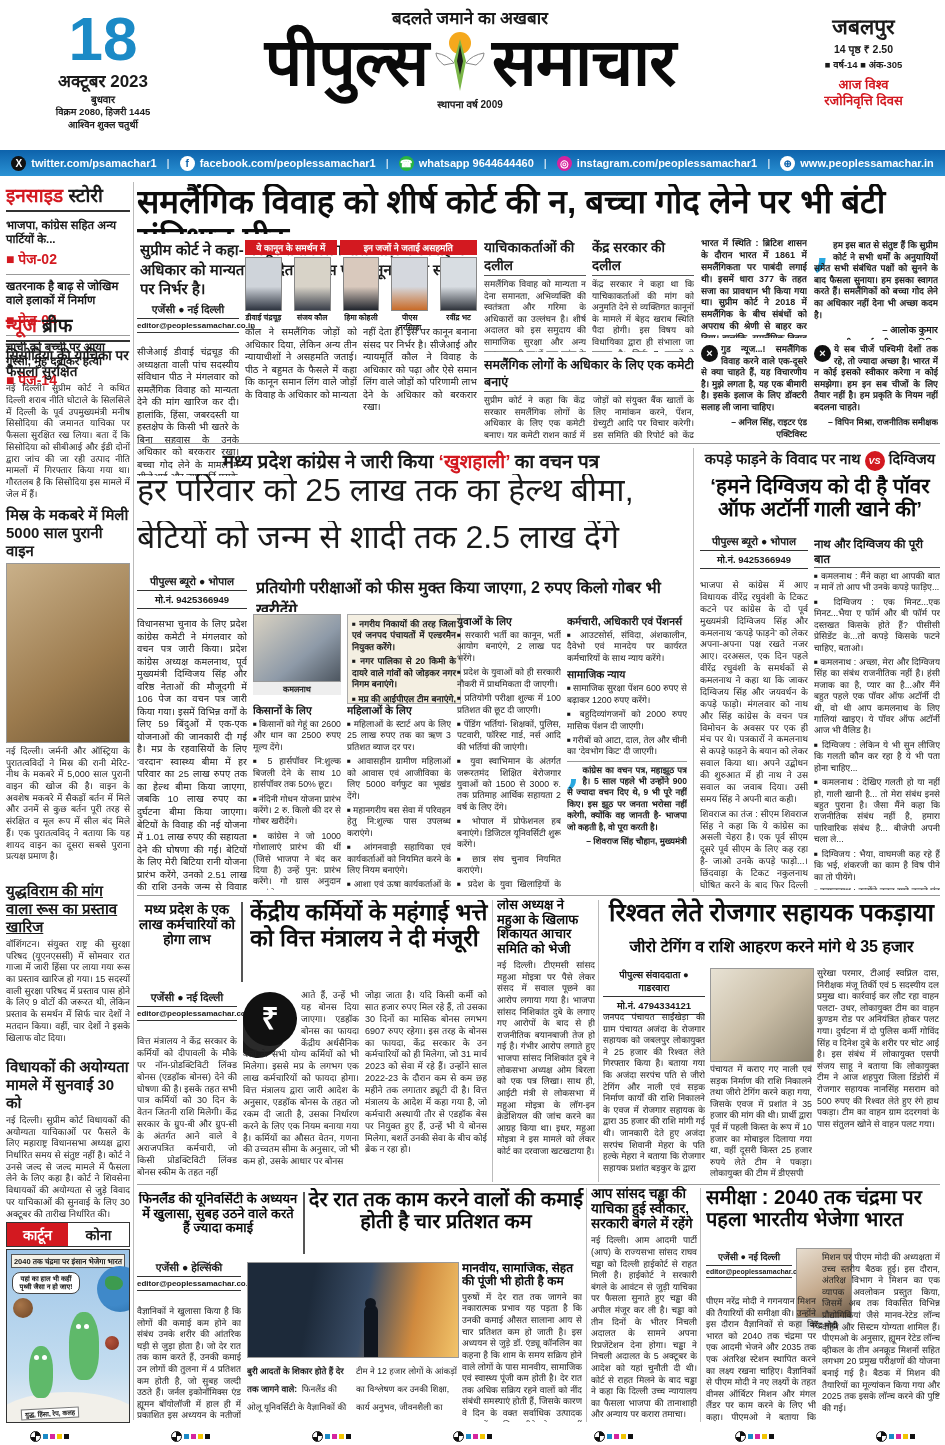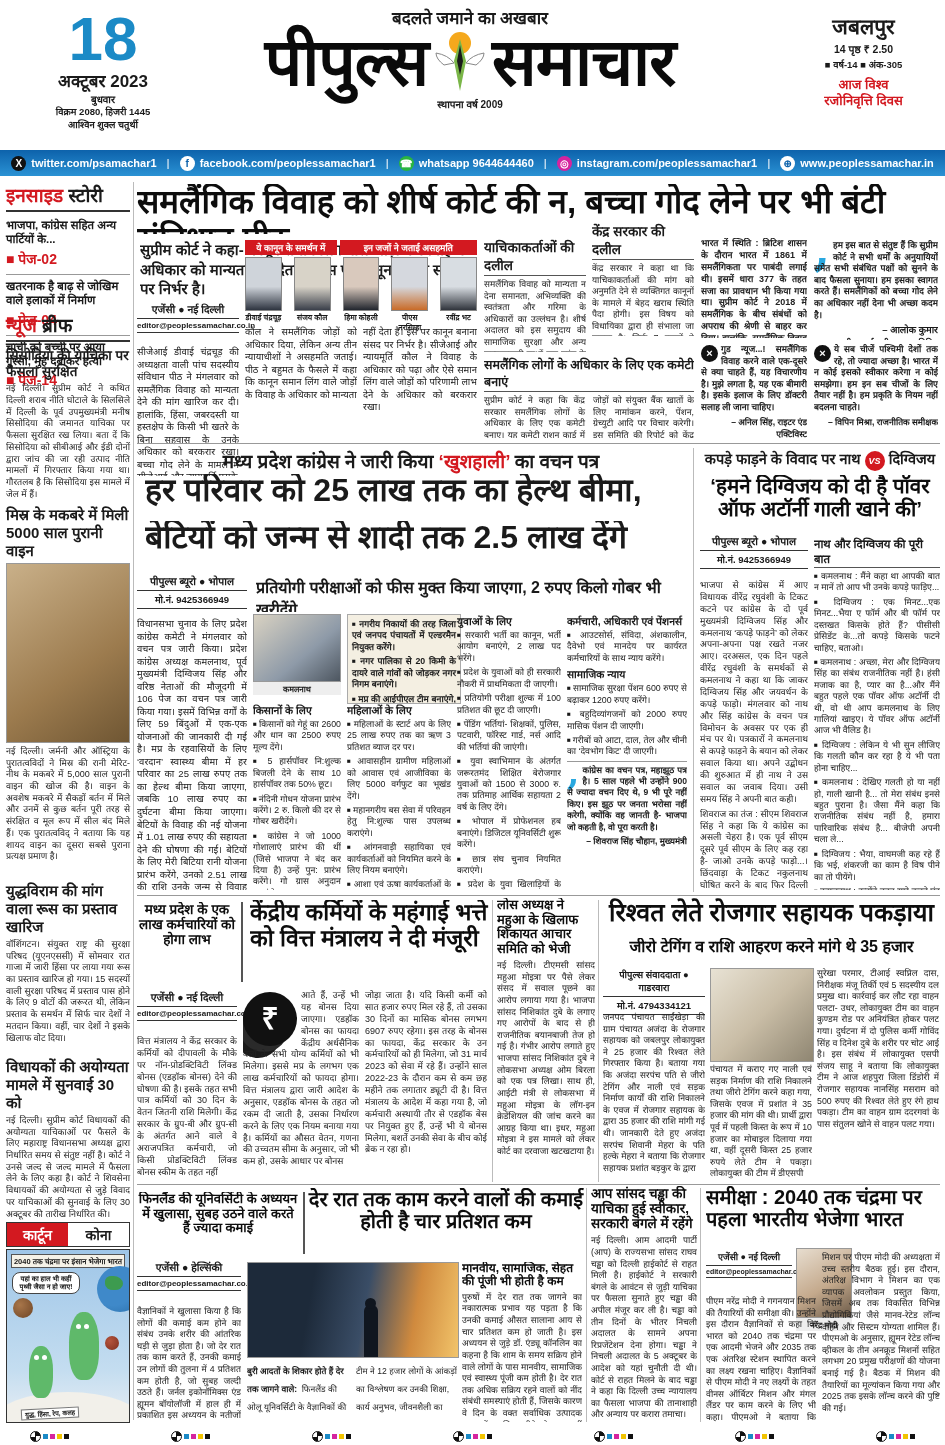--- a/index.html
+++ b/index.html
@@ -75,21 +75,21 @@
   .j5{background:linear-gradient(#d8dde2 55%,#30343c);}
   .jname{font-size:7.6px;font-weight:bold;text-align:center;margin-top:1px;}
   .jbar{background:#d31920;color:#fff;font-size:9px;font-weight:bold;text-align:center;padding:1px 0;margin-bottom:2px;}
   .bigquote{font-size:46px;color:#29a8e0;font-weight:bold;line-height:.4;font-family:"DejaVu Serif",serif;}
   .q-attr{font-weight:bold;font-size:9.5px;text-align:right;margin-top:2px;}
   .q-role{font-weight:bold;font-size:9px;text-align:right;}
   .xic{display:inline-block;width:17px;height:17px;border-radius:50%;background:#111;color:#fff;text-align:center;line-height:17px;font-size:11px;font-weight:bold;}
 
   
   .mf-kicker{font-size:19px;font-weight:bold;}
-  .mf-hl{font-size:32px;font-weight:bold;line-height:1.05;margin-left:8px;}
+  .mf-hl{font-size:32px;font-weight:normal;line-height:1.05;}
   .mf-stand{font-size:16px;font-weight:bold;}
   .sec-h{font-size:10.5px;font-weight:bold;margin:3px 0 2px;}
   .li{font-size:8.8px;line-height:1.3;text-align:justify;margin-bottom:3px;}
   .li::before{content:"■ ";font-size:6.5px;position:relative;top:-1px;}
   .hibox{border:1px solid #aaa;background:#f4efe2;padding:4px;}
   .hibox .li{font-weight:bold;}
   .vs-circ{display:inline-block;width:20px;height:20px;border-radius:50%;background:#d31920;color:#fff;font-size:9px;font-weight:bold;font-style:italic;text-align:center;line-height:20px;}
 
   
   .coin{width:54px;height:54px;border-radius:50%;background:#111;color:#fff;font-size:30px;font-weight:bold;text-align:center;line-height:54px;float:left;margin:2px 4px 2px 0;box-shadow:-6px 8px 0 -2px #2a2a2a,-12px 16px 0 -4px #1a1a1a;}
@@ -188,21 +188,21 @@
     </div>
   </div>
 
   <div class="abs" style="left:6px;top:506px;width:124px;">
     <div class="sb-bh" style="font-size:15px;">मिस्र के मकबरे में मिली 5000 साल पुरानी वाइन</div>
     <div class="photo" style="height:178px;border:1px solid #999;margin:3px 0;"></div>
     <div class="sb-body">नई दिल्ली। जर्मनी और ऑस्ट्रिया के पुरातत्वविदों ने मिस्र की रानी मेरिट-नीथ के मकबरे में 5,000 साल पुरानी वाइन की खोज की है। वाइन के अवशेष मकबरे में सैकड़ों बर्तन में मिले और उनमें से कुछ बर्तन पूरी तरह से संरक्षित व मूल रूप में सील बंद मिले हैं। एक पुरातत्वविद् ने बताया कि यह शायद वाइन का दूसरा सबसे पुराना प्रत्यक्ष प्रमाण है।</div>
   </div>
 
   <div class="abs" style="left:6px;top:882px;width:124px;">
-    <div class="sb-bh" style="font-size:15px;">युद्धविराम की मांग वाला रूस का प्रस्ताव खारिज</div>
+    <div class="sb-bh" style="font-size:15px;text-decoration:underline;">युद्धविराम की मांग वाला रूस का प्रस्ताव खारिज</div>
     <div class="sb-body">वॉशिंगटन। संयुक्त राष्ट्र की सुरक्षा परिषद (यूएनएससी) में सोमवार रात गाजा में जारी हिंसा पर लाया गया रूस का प्रस्ताव खारिज हो गया। 15 सदस्यों वाली सुरक्षा परिषद में प्रस्ताव पास होने के लिए 9 वोटों की जरूरत थी, लेकिन प्रस्ताव के समर्थन में सिर्फ चार देशों ने मतदान किया। वहीं, चार देशों ने इसके खिलाफ वोट दिया।</div>
   </div>
 
   <div class="abs" style="left:6px;top:1058px;width:124px;">
     <div class="sb-bh" style="font-size:15px;">विधायकों की अयोग्यता मामले में सुनवाई 30 को</div>
     <div class="sb-body">नई दिल्ली। सुप्रीम कोर्ट विधायकों की अयोग्यता याचिकाओं पर फैसले के लिए महाराष्ट्र विधानसभा अध्यक्ष द्वारा निर्धारित समय से संतुष्ट नहीं है। कोर्ट ने उनसे जल्द से जल्द मामले में फैसला लेने के लिए कहा है। कोर्ट ने शिवसेना विधायकों की अयोग्यता से जुड़े विवाद पर याचिकाओं की सुनवाई के लिए 30 अक्टूबर की तारीख निर्धारित की।</div>
   </div>
 
   <div class="abs" style="left:6px;top:1222px;width:124px;">
     <div class="ct-hdr">
@@ -260,21 +260,21 @@
         </div>
     </div>
   </div>
   <div class="abs body ovh" style="left:245px;top:326px;width:112px;height:112px;">कौल ने समलैंगिक जोड़ों को अधिकार दिया, लेकिन अन्य तीन न्यायाधीशों ने असहमति जताई। पीठ ने बहुमत के फैसले में कहा कि कानून समान लिंग वाले जोड़ों के विवाह के अधिकार को मान्यता</div>
   <div class="abs body ovh" style="left:363px;top:326px;width:114px;height:112px;">नहीं देता है। इस पर कानून बनाना संसद पर निर्भर है। सीजेआई और न्यायमूर्ति कौल ने विवाह के अधिकार को पढ़ा और ऐसे समान लिंग वाले जोड़ों को परिणामी लाभ देने के अधिकार को बरकरार रखा।</div>
 
   <div class="abs ovh" style="left:484px;top:238px;width:102px;height:114px;">
     <div class="colh">याचिकाकर्ताओं की दलील</div>
     <div class="body" style="font-size:8.8px;">समलैंगिक विवाह को मान्यता न देना समानता, अभिव्यक्ति की स्वतंत्रता और गरिमा के अधिकारों का उल्लंघन है। शीर्ष अदालत को इस समुदाय की सामाजिक सुरक्षा और अन्य कल्याणकारी लाभों तक पहुंच के लिए उचित निर्देश भी पारित करने चाहिए।</div>
   </div>
-  <div class="abs ovh" style="left:592px;top:222px;width:102px;height:114px;">
+  <div class="abs ovh" style="left:592px;top:238px;width:102px;height:114px;">
     <div class="colh">केंद्र सरकार की दलील</div>
     <div class="body" style="font-size:8.8px;">केंद्र सरकार ने कहा था कि याचिकाकर्ताओं की मांग को अनुमति देने से व्यक्तिगत कानूनों के मामले में बेहद खराब स्थिति पैदा होगी। इस विषय को विधायिका द्वारा ही संभाला जा सकता है। सिर्फ 7 राज्यों ने समलैंगिक विवाह के मसले पर सवालों का जवाब दिया है।</div>
   </div>
   <div class="abs ovh" style="left:484px;top:356px;width:210px;height:82px;">
     <div class="colh" style="font-size:12.5px;">समलैंगिक लोगों के अधिकार के लिए एक कमेटी बनाएं</div>
     <div style="display:flex;gap:8px;">
       <div class="body" style="flex:1;font-size:8.8px;">सुप्रीम कोर्ट ने कहा कि केंद्र सरकार समलैंगिक लोगों के अधिकार के लिए एक कमेटी बनाए। यह कमेटी राशन कार्ड में समलैंगिक जोड़ों को परिवार के रूप में शामिल करने, समलैंगिक</div>
       <div class="body" style="flex:1;font-size:8.8px;">जोड़ों को संयुक्त बैंक खातों के लिए नामांकन करने, पेंशन, ग्रेच्युटी आदि पर विचार करेगी। इस समिति की रिपोर्ट को केंद्र सरकार के स्तर पर देखा जाएगा।</div>
     </div>
   </div>

